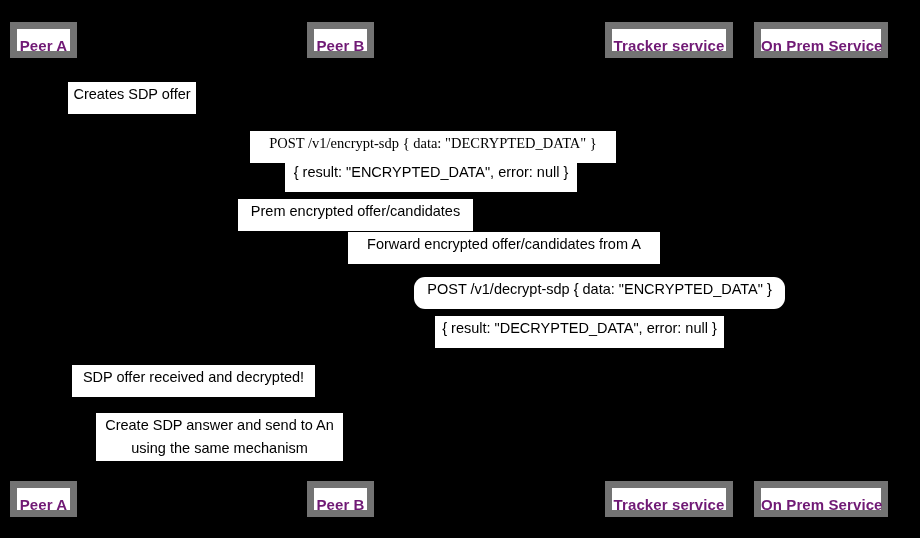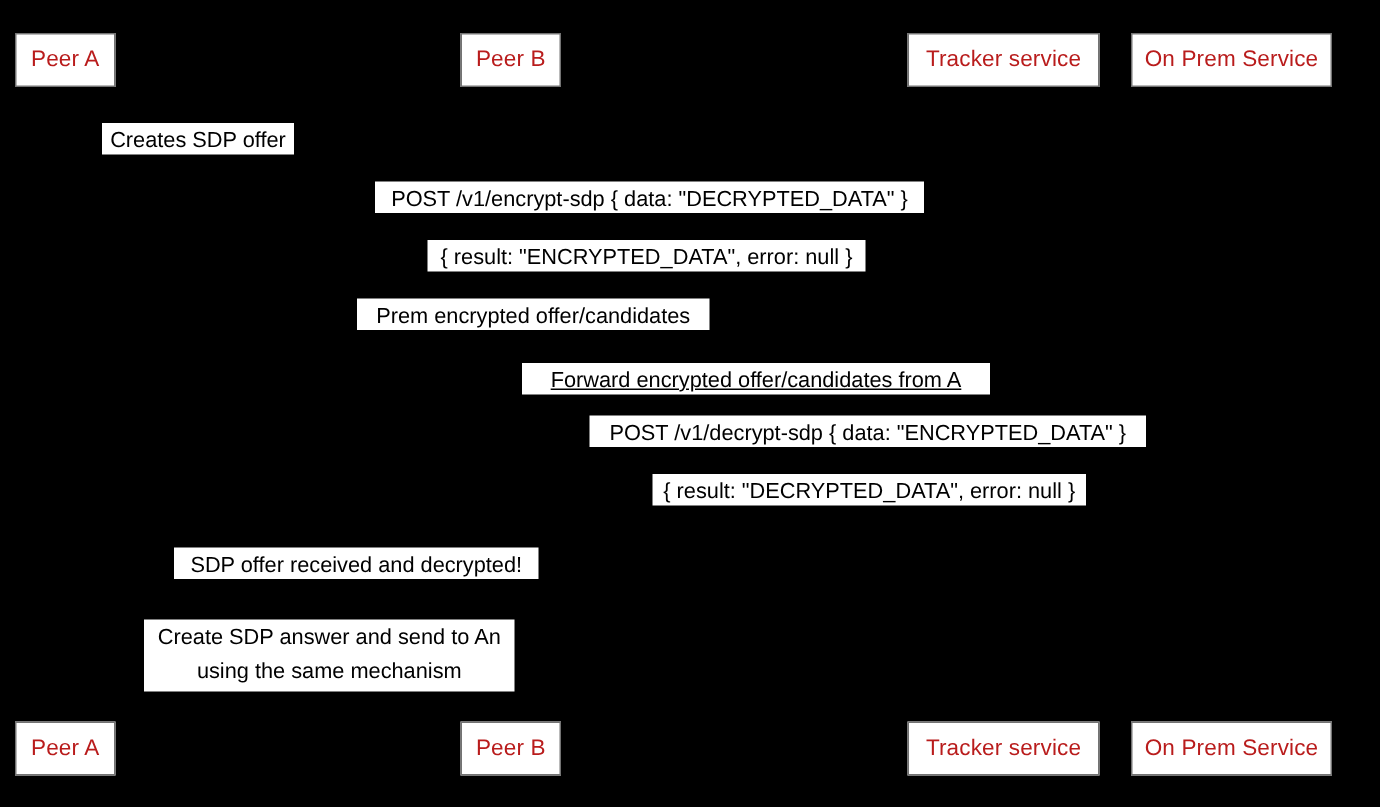--- a/index.html
+++ b/index.html
@@ -19,38 +19,39 @@
     left: 0;
     top: 0;
     width: 920px;
     height: 538px;
     background: #000000;
   }
   
   .participant {
     position: absolute;
     background: #ffffff;
-    color: #b91c1c;
-    border: 1px solid #737373;
+    color: #701a75;
+    border: 7px solid #737373;
     box-sizing: border-box;
     font-size: 15px;
     line-height: 34px;
     height: 36px;
     text-align: center;
     white-space: nowrap;
     letter-spacing: 0.1px;
+    font-weight: bold;
   }
   
   .label {
     position: absolute;
     background: #ffffff;
     color: #000000;
     font-size: 14.5px;
     line-height: 24px;
-    height: 21px;
+    height: 32px;
     white-space: nowrap;
     padding: 0 1px;
     box-sizing: border-box;
     text-align: center;
     overflow: hidden;
   }
   .label.two-line {
     height: 48px;
     line-height: 23px;
     white-space: normal;
@@ -83,33 +84,33 @@
   </div>
   <div class="participant" style="left:605px; top:22px; width:128px;">
     <span>Tracker service</span>
   </div>
   <div class="participant" style="left:754px; top:22px; width:134px;">
     <span>On Prem Service</span>
   </div>
 
   <div class="label" style="left:68px; top:82px; width:128px;">Creates SDP offer</div>
 
-  <div class="label" style="left:250px; top:121px; width:366px;">POST /v1/encrypt-sdp { data: "DECRYPTED_DATA" }</div>
+  <div class="label" style="left:250px; top:131px; width:366px;font-family:Liberation Serif, serif;">POST /v1/encrypt-sdp { data: "DECRYPTED_DATA" }</div>
 
   <div class="label" style="left:285px; top:160px; width:292px;">{ result: "ENCRYPTED_DATA", error: null }</div>
 
   <div class="label" style="left:238px; top:199px; width:235px;">Prem encrypted offer/candidates</div>
 
-  <div class="label" style="left:348px; top:242px; width:312px;text-decoration:underline;">Forward encrypted offer/candidates from A</div>
+  <div class="label" style="left:348px; top:232px; width:312px;">Forward encrypted offer/candidates from A</div>
 
-  <div class="label" style="left:393px; top:277px; width:371px;">POST /v1/decrypt-sdp { data: "ENCRYPTED_DATA" }</div>
+  <div class="label" style="left:414px; top:277px; width:371px;border-radius:11px;">POST /v1/decrypt-sdp { data: "ENCRYPTED_DATA" }</div>
 
   <div class="label" style="left:435px; top:316px; width:289px;">{ result: "DECRYPTED_DATA", error: null }</div>
 
-  <div class="label" style="left:72px; top:365px; width:243px;margin-left:44px;">SDP offer received and decrypted!</div>
+  <div class="label" style="left:72px; top:365px; width:243px;">SDP offer received and decrypted!</div>
 
   <div class="label two-line" style="left:68px; top:413px; width:247px;margin-left:28px;">Create SDP answer and send to An using the same mechanism</div>
 
   <div class="participant" style="left:10px; top:481px; width:67px;">
     <span>Peer A</span>
   </div>
   <div class="participant" style="left:307px; top:481px; width:67px;">
     <span>Peer B</span>
   </div>
   <div class="participant" style="left:605px; top:481px; width:128px;">

